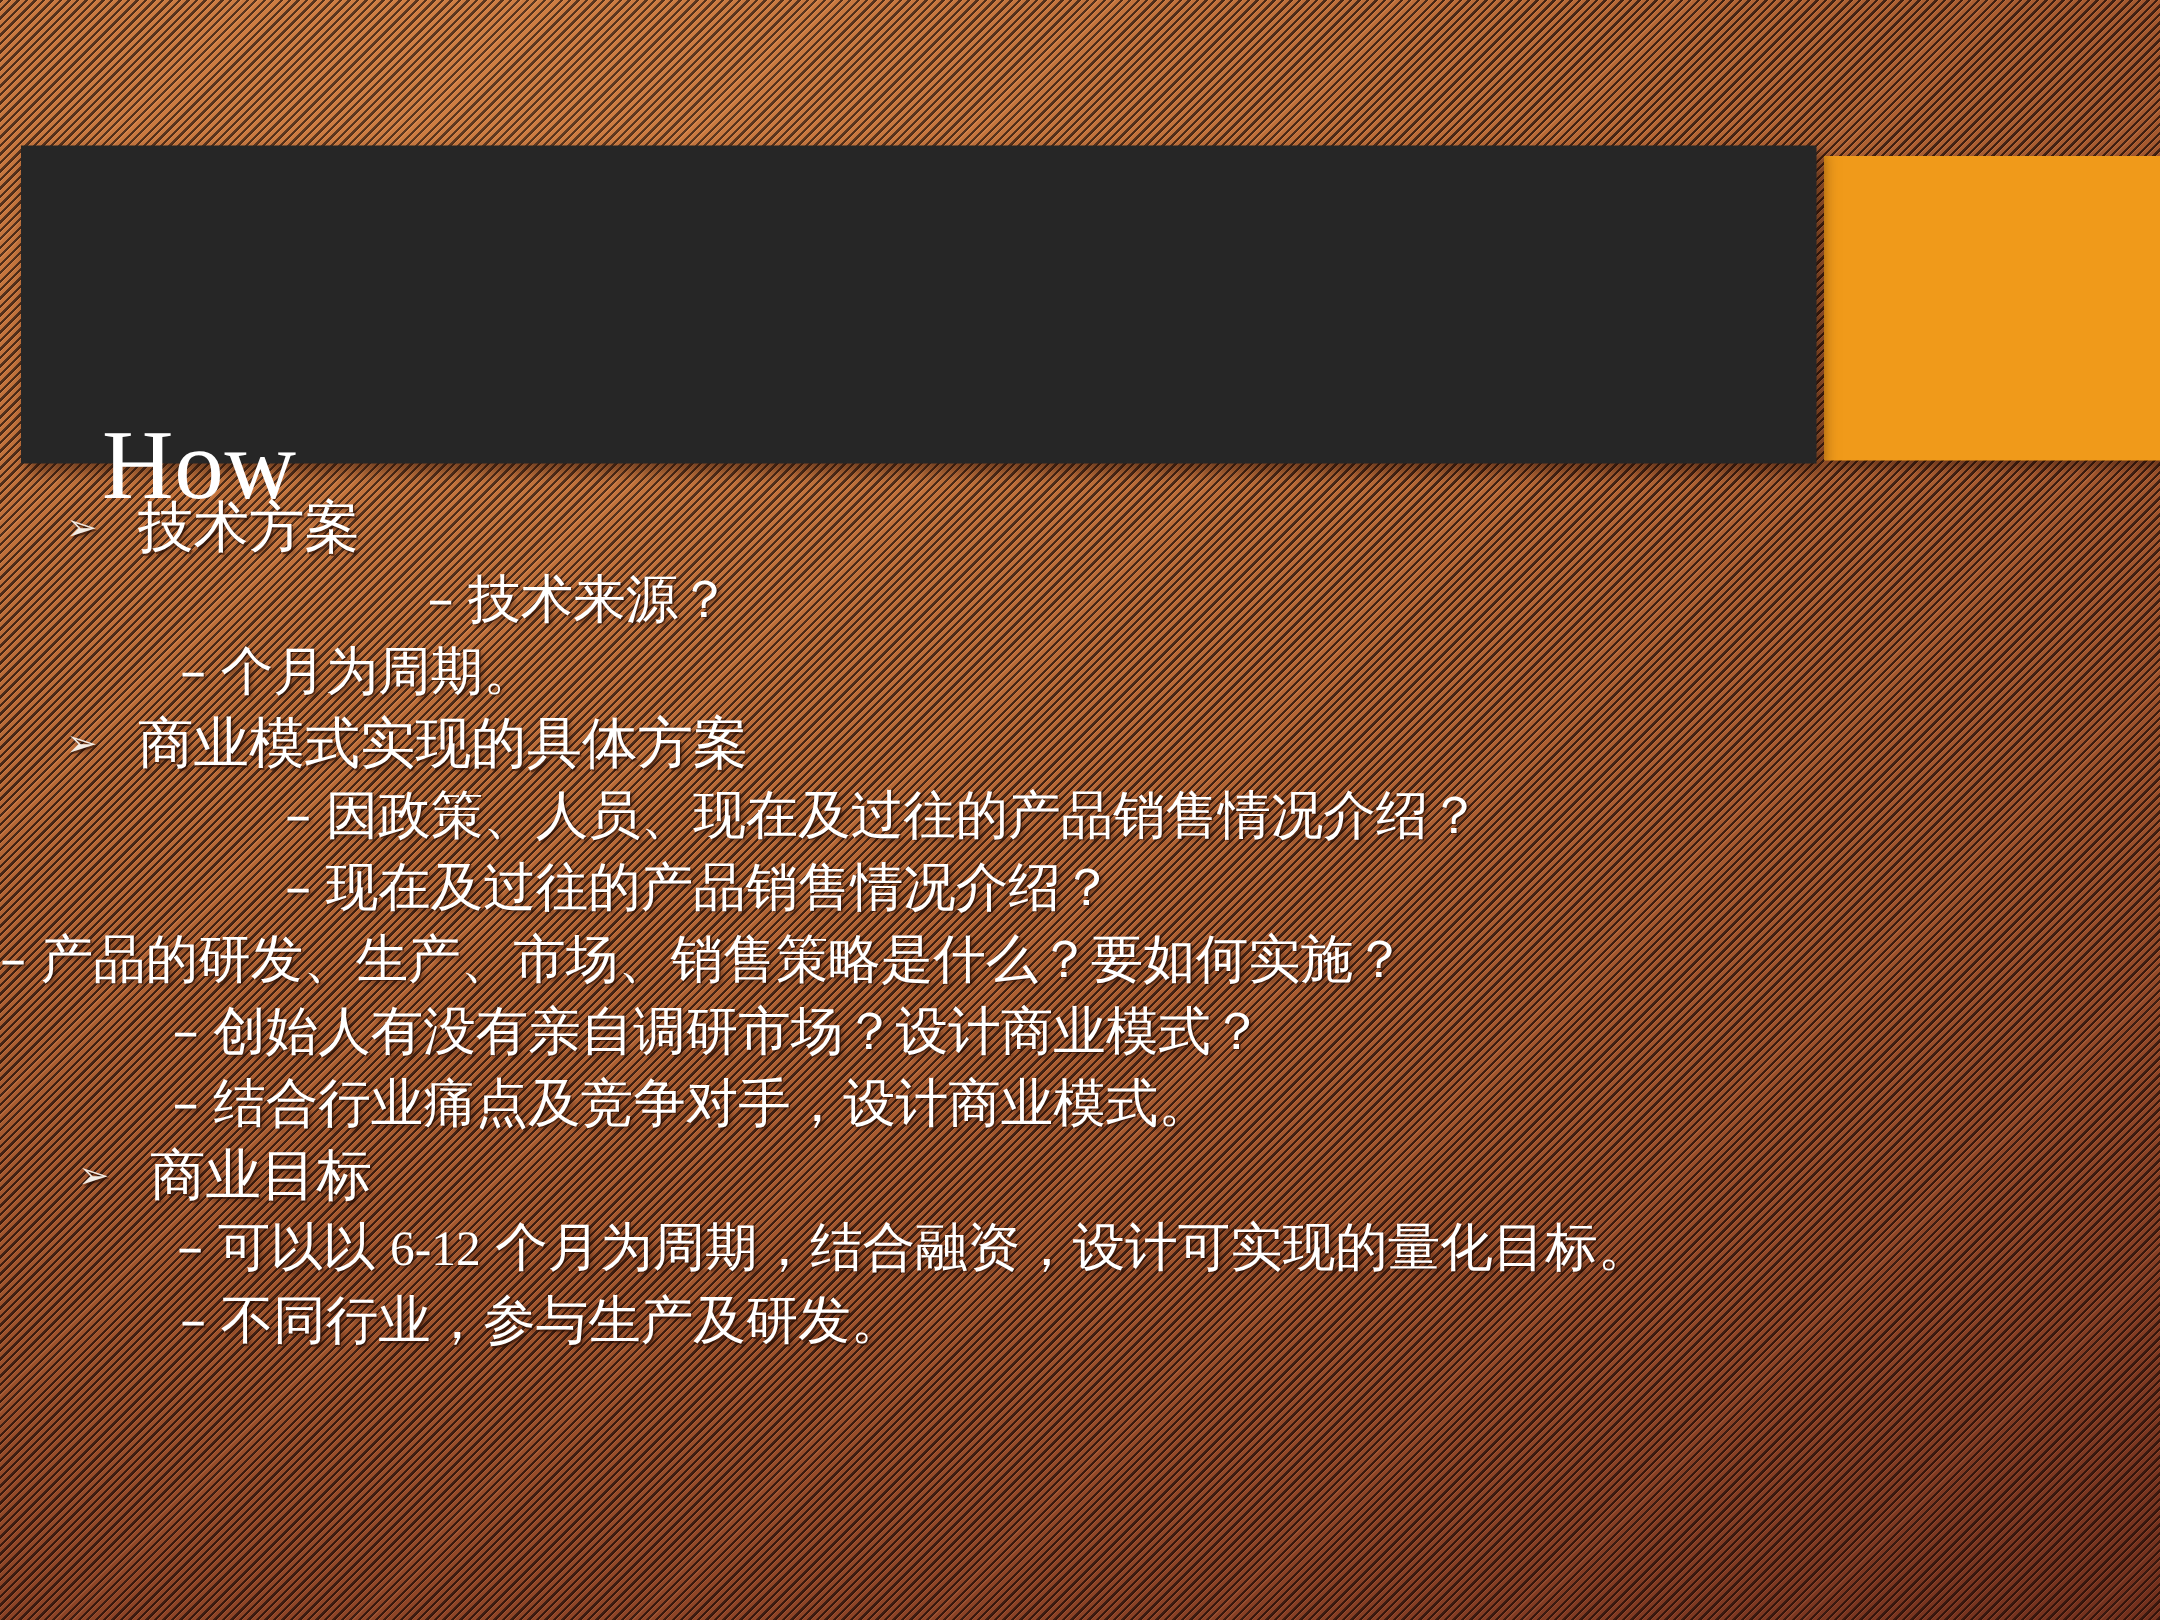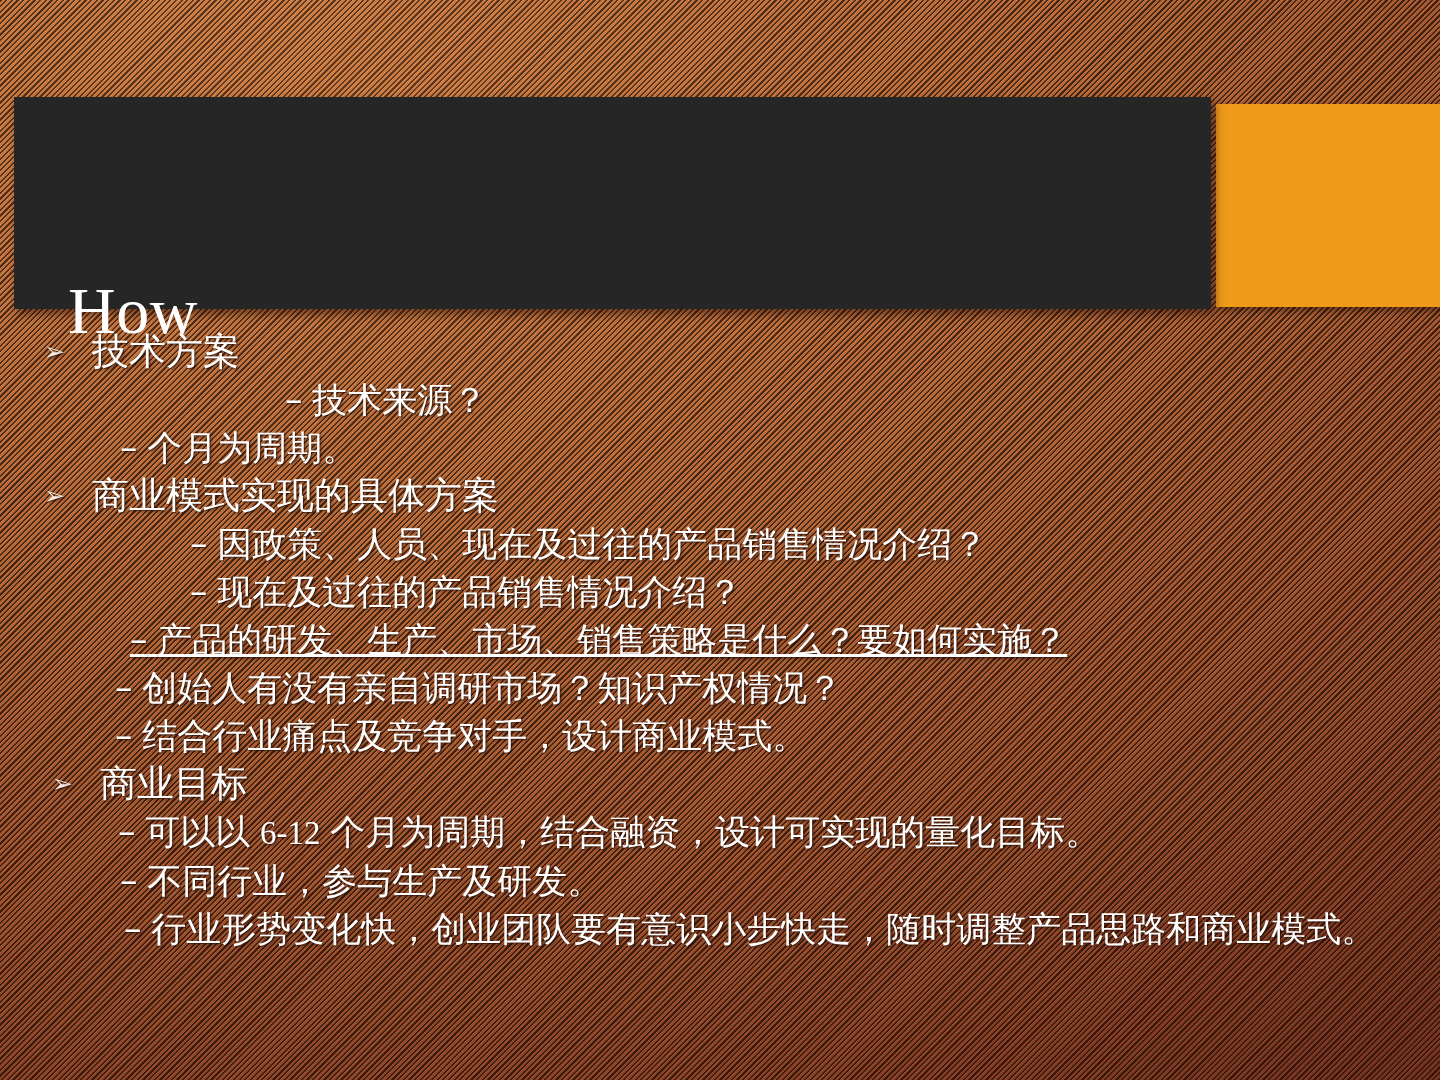--- a/index.html
+++ b/index.html
@@ -164,22 +164,21 @@
     <div class="title-text">How</div>
   </div>
 
   <div class="body-area" id="body-area">
       <div class="line lvl1" style="padding-left: 48px;"><span class="marker" style="left: 44px;">➢</span><span class="txt">技术方案</span></div>
       <div class="line lvl2" style="padding-left: 285px;"><span class="dash">–</span><span> </span><span>技术来源？</span></div>
       <div class="line lvl2" style="padding-left: 120px;"><span class="dash">–</span><span> </span><span>个月为周期。</span></div>
       <div class="line lvl1" style="padding-left: 48px;"><span class="marker" style="left: 44px;">➢</span><span class="txt">商业模式实现的具体方案</span></div>
       <div class="line lvl2" style="padding-left: 190px;"><span class="dash">–</span><span> </span><span>因政策、人员、现在及过往的产品销售情况介绍？</span></div>
       <div class="line lvl2" style="padding-left: 190px;"><span class="dash">–</span><span> </span><span>现在及过往的产品销售情况介绍？</span></div>
-      <div class="line lvl2" style="padding-left: 130px; text-decoration: underline;"><span class="dash">–</span><span> </span><span>产品的研发、生产、市场、销售策略是什么？要如何实施？</span></div>
-      <div class="line lvl2" style="padding-left: 115px;"><span class="dash">–</span><span> </span><span>创始人有没有亲自调研市场？知识产权情况？</span></div>
+      <div class="line lvl2" style=""><span class="dash">–</span><span> </span><span>产品的研发、生产、市场、销售策略是什么？要如何实施？</span></div>
+      <div class="line lvl2" style="padding-left: 115px;"><span class="dash">–</span><span> </span><span>创始人有没有亲自调研市场？设计商业模式？</span></div>
       <div class="line lvl2" style="padding-left: 115px;"><span class="dash">–</span><span> </span><span>结合行业痛点及竞争对手，设计商业模式。</span></div>
       <div class="line lvl1" style="padding-left: 56px;"><span class="marker" style="left: 52px;">➢</span><span class="txt">商业目标</span></div>
       <div class="line lvl2" style="padding-left: 118px;"><span class="dash">–</span><span> </span><span>可以以 <span class="num">6-12</span> 个月为周期，结合融资，设计可实现的量化目标。</span></div>
       <div class="line lvl2" style="padding-left: 120px;"><span class="dash">–</span><span> </span><span>不同行业，参与生产及研发。</span></div>
-      <div class="line lvl2" style="padding-left: 124px;"><span class="dash">–</span><span> </span><span>行业形势变化快，创业团队要有意识小步快走，随时调整产品思路和商业模式。</span></div>
     </div>
 
 </div>
 
 </body></html>

